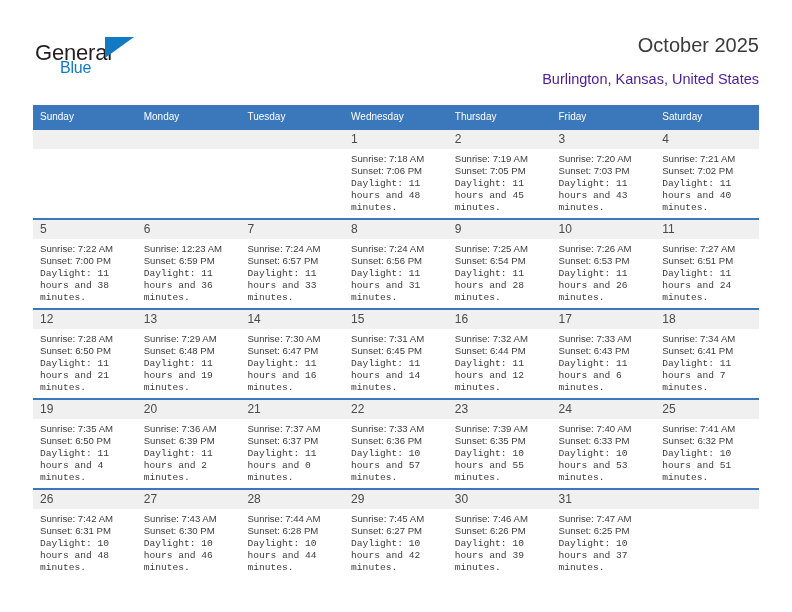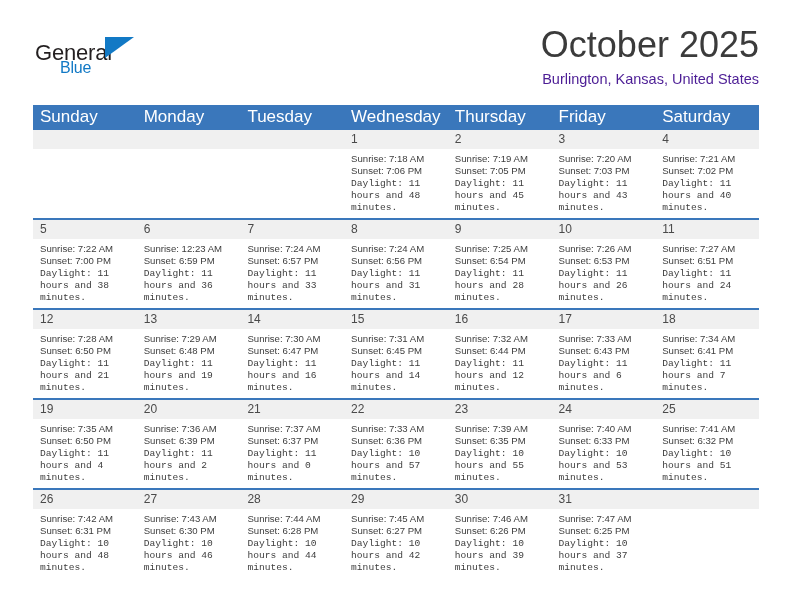--- a/index.html
+++ b/index.html
@@ -67,21 +67,21 @@
     font-family: "Liberation Sans", sans-serif;
   }
 
   .title-block {
     position: absolute;
     right: 0;
     top: 0;
     text-align: right;
   }
   .cal-title {
-    font-size: 36px;
+    font-size: 20px;
     color: #3b3b3b;
     line-height: 34px;
     white-space: nowrap;
     font-weight: normal;
   }
   .cal-subtitle {
     font-size: 14.5px;
     color: #4c1d95;
     line-height: 20px;
     margin-top: 7px;
@@ -94,21 +94,21 @@
     left: 33px;
     top: 105px;
     width: 726px;
     border-collapse: collapse;
     table-layout: fixed;
   }
   .calendar th {
     background: #3a77bb;
     color: #ffffff;
     font-weight: normal;
-    font-size: 17px;
+    font-size: 10px;
     text-align: left;
     padding: 5px 0 5px 7px;
     height: 11px;
     line-height: 13px;
   }
   .calendar td {
     vertical-align: top;
     padding: 0;
     border-top: 2px solid #3a77bb;
     height: 88px;

